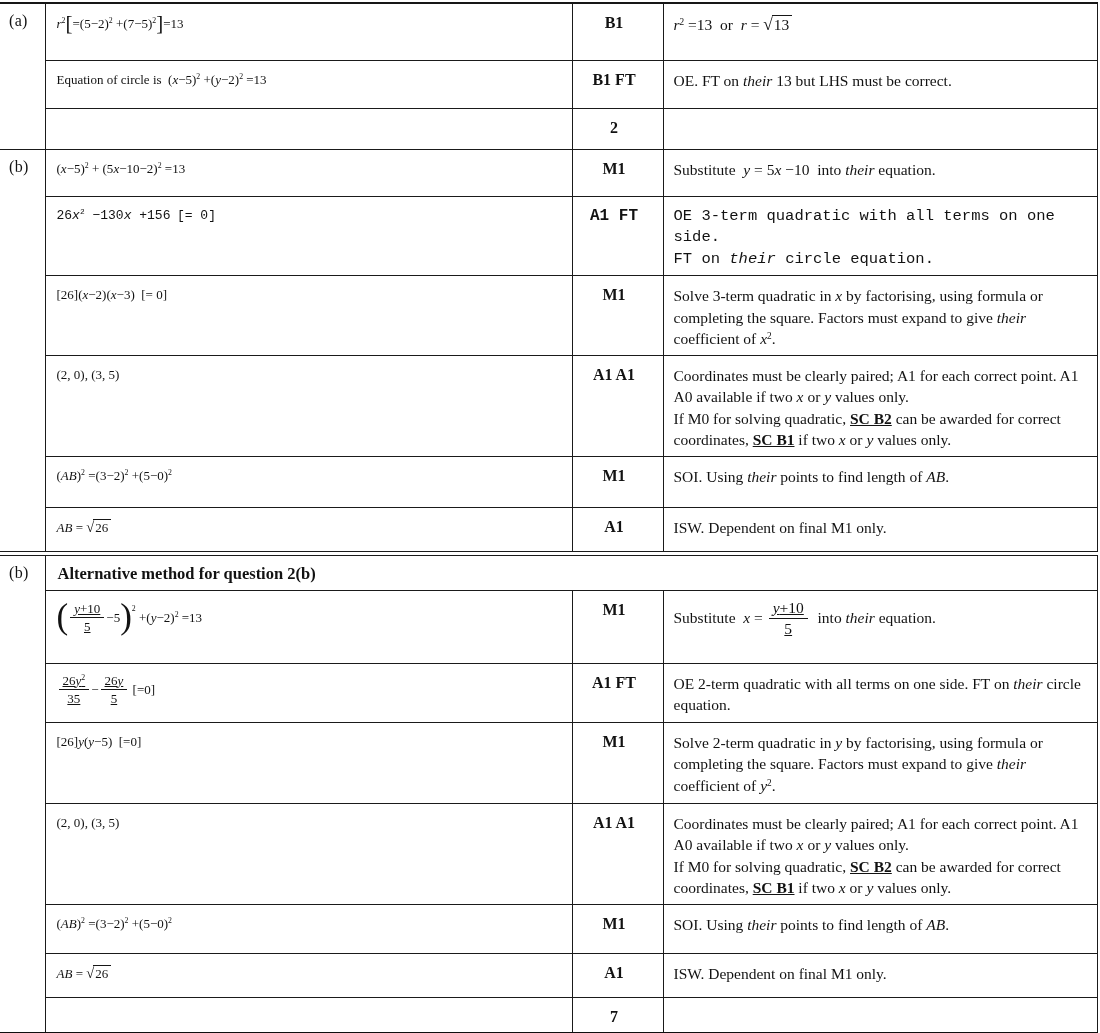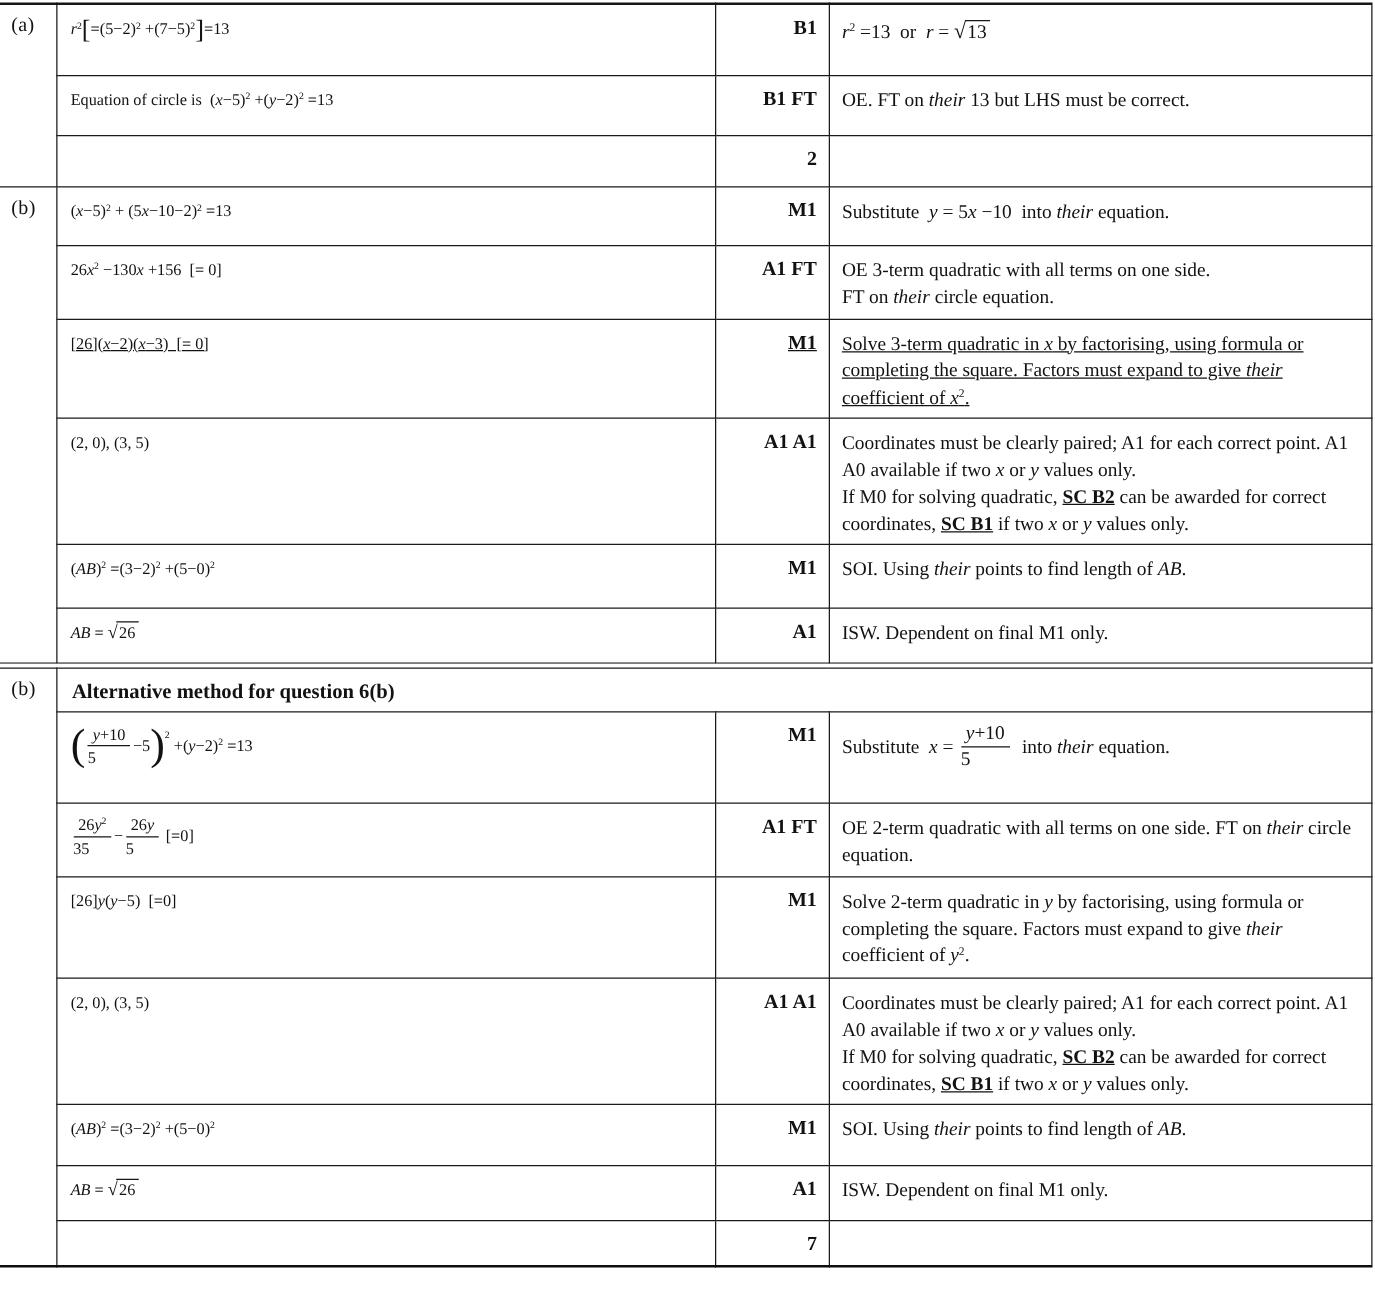--- a/index.html
+++ b/index.html
@@ -5,29 +5,29 @@
   html,body{margin:0;padding:0;background:#fff;}
   body{width:1100px;height:1033px;font-family:"Liberation Serif","DejaVu Serif",serif;color:#121212;}
   .sheet{position:relative;width:1100px;height:1033px;background:#fff;overflow:hidden;}
   table{border-collapse:collapse;table-layout:fixed;width:1097px;}
   #tableA{margin-top:2px;border-top:2.2px solid #161616;}
   #tableB{border-bottom:2.6px solid #0e0e0e;}
   .tbl-gap{height:3px;background:#fff;}
   td{border:1.35px solid #1a1a1a;vertical-align:top;background:#fff;}
   td.part{border-left:0;font-size:16px;padding:8px 0 0 9px;letter-spacing:.3px;}
   td.work{padding:10px 6px 4px 11px;font-size:13px;line-height:1.35;}
-  td.mark{font-weight:bold;text-align:right;padding:10px 9px 0 2px;font-size:16px;white-space:nowrap;}
+  td.mark{font-weight:bold;text-align:center;padding:10px 9px 0 2px;font-size:16px;white-space:nowrap;}
   td.comm{padding:9px 5px 5px 10px;font-size:15.5px;line-height:1.39;}
   td.alt-header{font-weight:bold;font-size:16.5px;padding:8px 6px 0 12px;}
   .mi{font-style:italic;}
   .mb{font-weight:bold;text-decoration:underline;}
   .msup{font-size:0.6em;vertical-align:0.58em;line-height:0;}
   .msup.hi{vertical-align:1.35em;}
   .big{line-height:1;vertical-align:middle;position:relative;top:-0.05em;font-weight:400;}
-  .frac{display:inline-block;vertical-align:middle;text-align:left;line-height:1.18;margin:0 2px;position:relative;top:-0.08em;}
+  .frac{display:inline-block;vertical-align:middle;text-align:center;line-height:1.18;margin:0 2px;position:relative;top:-0.08em;text-decoration:underline;}
   .fn{display:block;padding:0 4px 1px;border-bottom:1.35px solid #161616;}
   .fd{display:block;padding-top:1px;}
   .sqrt{white-space:nowrap;}
   .rad{font-size:1.12em;}
   .rcd{display:inline-block;border-top:1.4px solid #161616;padding:1px 3px 0 2px;margin-left:-1px;line-height:1.05;}
 </style>
 </head>
 <body>
 
 <div class="sheet">
@@ -54,26 +54,26 @@
           <td class="work"></td>
           <td class="mark">2</td>
           <td class="comm"></td>
         </tr>
         <tr style="height: 47px;">
           <td class="part" rowspan="6">(b)</td>
           <td class="work">(<span class="mi">x</span>−5)<span class="msup">2</span> + (5<span class="mi">x</span>−10−2)<span class="msup">2</span> =13</td>
           <td class="mark">M1</td>
           <td class="comm">Substitute <span class="mi">y</span> = 5<span class="mi">x</span> −10 into <span class="mi">their</span> equation.</td>
         </tr>
-        <tr style="height: 59px;">
+        <tr style="height: 59px; font-family: Liberation Mono, monospace;">
           <td class="work">26<span class="mi">x</span><span class="msup">2</span> −130<span class="mi">x</span> +156 [= 0]</td>
           <td class="mark">A1 FT</td>
           <td class="comm">OE 3-term quadratic with all terms on one side.<br>FT on <span class="mi">their</span> circle equation.</td>
         </tr>
-        <tr style="height: 77px; text-decoration: underline;">
+        <tr style="height: 77px;">
           <td class="work">[26](<span class="mi">x</span>−2)(<span class="mi">x</span>−3) [= 0]</td>
           <td class="mark">M1</td>
           <td class="comm">Solve 3-term quadratic in <span class="mi">x</span> by factorising, using formula or completing the square. Factors must expand to give <span class="mi">their</span> coefficient of <span class="mi">x</span><span class="msup">2</span>.</td>
         </tr>
         <tr style="height: 99px;">
           <td class="work">(2, 0), (3, 5)</td>
           <td class="mark">A1 A1</td>
           <td class="comm">Coordinates must be clearly paired; A1 for each correct point. A1 A0 available if two <span class="mi">x</span> or <span class="mi">y</span> values only.<br>If M0 for solving quadratic, <span class="mb">SC B2</span> can be awarded for correct coordinates, <span class="mb">SC B1</span> if two <span class="mi">x</span> or <span class="mi">y</span> values only.</td>
         </tr>
         <tr style="height: 51px;">
@@ -92,21 +92,21 @@
   <table id="tableB">
     <colgroup>
       <col style="width:45px">
       <col style="width:527px">
       <col style="width:91px">
       <col style="width:434px">
     </colgroup>
     <tbody id="bodyB">
         <tr style="height: 35px;">
           <td class="part" rowspan="8">(b)</td>
-          <td colspan="3" class="alt-header">Alternative method for question 6(b)</td>
+          <td colspan="3" class="alt-header">Alternative method for question 2(b)</td>
         </tr>
         <tr style="height: 73px;">
           <td class="work"><span class="big" style="font-size: 2.7em;">(</span><span class="frac"><span class="fn"><span class="mi">y</span>+10</span><span class="fd">5</span></span>−5<span class="big" style="font-size: 2.7em;">)</span><span class="msup hi">2</span> +(<span class="mi">y</span>−2)<span class="msup">2</span> =13</td>
           <td class="mark">M1</td>
           <td class="comm">Substitute <span class="mi">x</span> = <span class="frac"><span class="fn"><span class="mi">y</span>+10</span><span class="fd">5</span></span> into <span class="mi">their</span> equation.</td>
         </tr>
         <tr style="height: 59px;">
           <td class="work"><span class="frac"><span class="fn">26<span class="mi">y</span><span class="msup">2</span></span><span class="fd">35</span></span>−<span class="frac"><span class="fn">26<span class="mi">y</span></span><span class="fd">5</span></span> [=0]</td>
           <td class="mark">A1 FT</td>
           <td class="comm">OE 2-term quadratic with all terms on one side. FT on <span class="mi">their</span> circle equation.</td>

